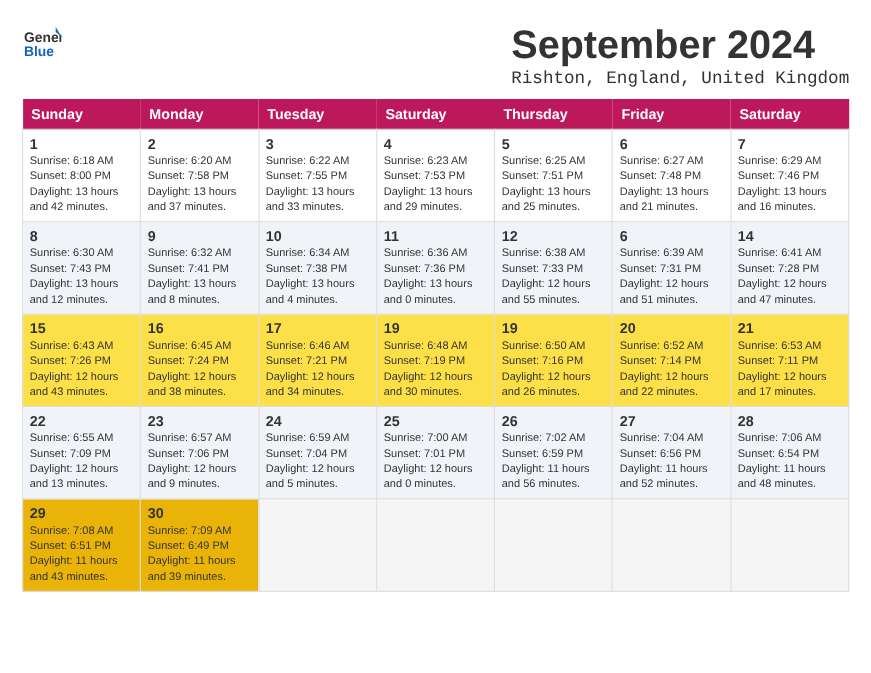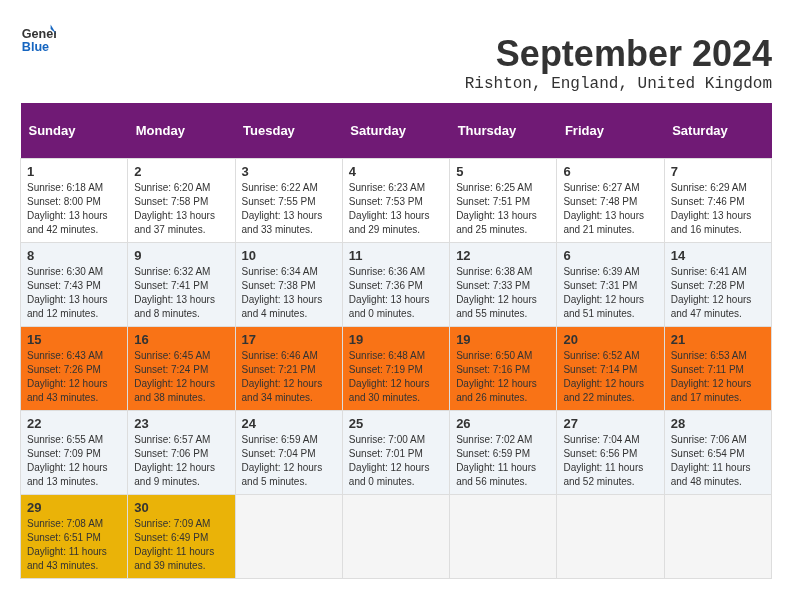--- a/index.html
+++ b/index.html
@@ -19,43 +19,42 @@
     .logo {
       display: flex;
       align-items: center;
       gap: 4px;
     }
     .logo-icon {
       width: 36px;
       height: 36px;
     }
     .title-area {
-      text-align: right;
-      margin-top: 13px;
+      text-align: left;
     }
     .month-title {
       font-size: 36px;
       font-weight: bold;
       color: #333;
     }
     .location-title {
       font-size: 16px;
       color: #333;
       font-family: Liberation Mono, monospace;
     }
     table {
       width: 100%;
       border-collapse: collapse;
       font-size: 11px;
     }
     th {
-      background-color: #701a75;
+      background-color: #be185d;
       color: #fff;
       text-align: left;
-      padding: 20px 8px;
+      padding: 6px 8px;
       font-size: 13px;
       font-weight: bold;
     }
     td {
       border: 1px solid #ddd;
       vertical-align: top;
       padding: 5px 6px;
       width: 14.28%;
       min-height: 80px;
       color: #333;
@@ -74,21 +73,21 @@
       color: #333;
       line-height: 1.4;
     }
     tr:nth-child(even) td:not(.empty) {
       background: #f0f4f8;
     }
     tr td {
       background: #fff;
     }
     tr:nth-child(2) td { background: #fff; }
-    tr:nth-child(3) td { background: #f97316; margin-left: 28px; }
+    tr:nth-child(3) td { background: #fde047; margin-left: 28px; }
     tr:nth-child(4) td { background: #fff; }
     tr:nth-child(5) td { background: #eab308; }
     tr:nth-child(6) td { background: #fff; }
     tr:nth-child(7) td { background: #eef2f7; }
     td.empty { background: #f5f5f5 !important; }
   </style>
 </head>
 <body>
 
 <div class="header-area">

